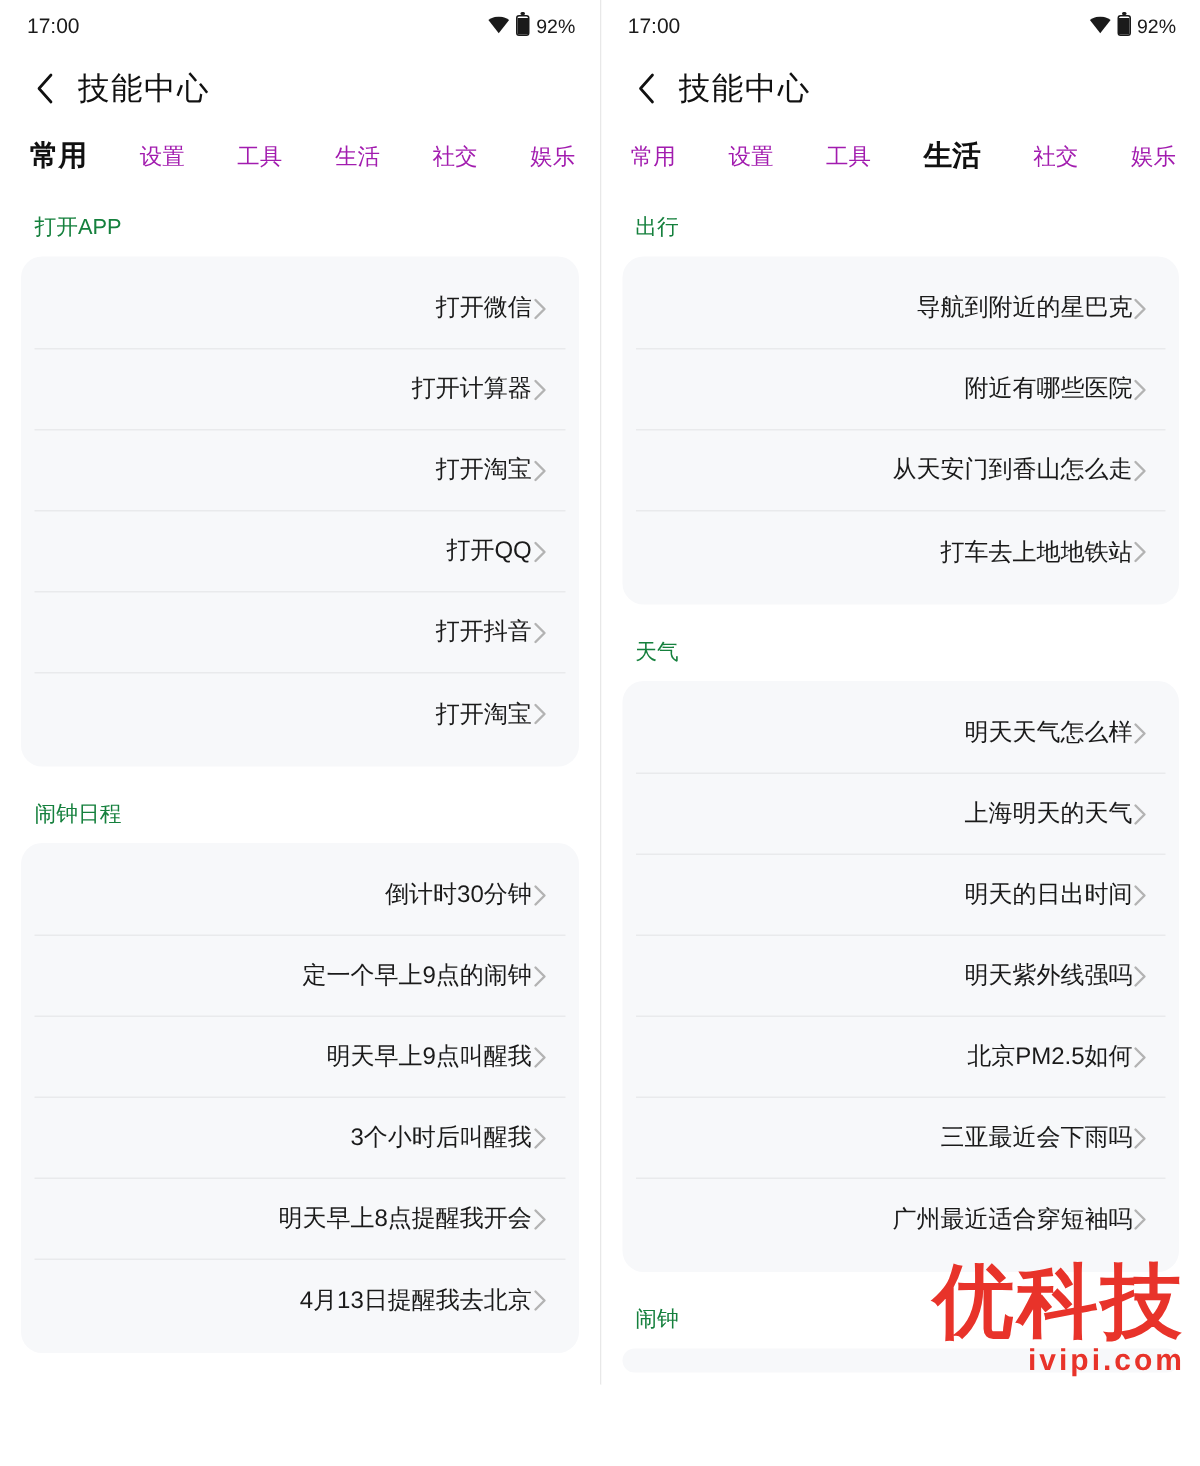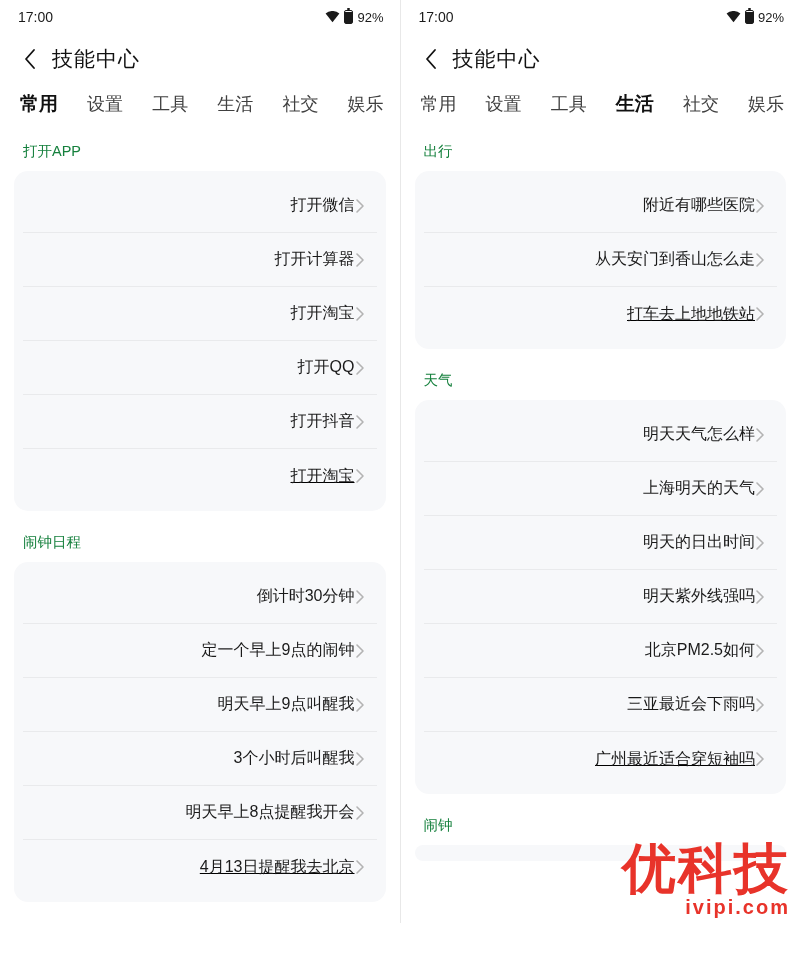--- a/index.html
+++ b/index.html
@@ -109,22 +109,22 @@
   .tabs {
     display: flex;
     align-items: center;
     height: 40px;
     padding: 0 14px 0 18px;
     box-sizing: border-box;
     gap: 0px;
     justify-content: space-between;
   }
   .tab {
-    font-size: 18px;
-    color: #404040;
+    font-size: 15px;
+    color: #a21caf;
     padding: 0 2px;
     cursor: pointer;
     white-space: nowrap;
   }
   .tab.active {
     color: #111111;
     font-size: 19px;
     font-weight: bold;
   }
 
@@ -150,21 +150,21 @@
     display: flex;
     align-items: center;
     justify-content: flex-end;
     height: 54px;
     margin: 0 9px;
     padding: 0 12px 0 12px;
     box-sizing: border-box;
     border-bottom: 1px solid #e9eaec;
     cursor: pointer;
   }
-  .row:last-child { border-bottom: none; text-decoration: underline; }
+  .row:last-child { border-bottom: none; }
   .row-text {
     font-size: 16px;
     color: #1a1a1a;
   }
   .chev {
     width: 10px;
     height: 16px;
     flex: none;
   }
   .chev svg { display: block; }
@@ -374,20 +374,28 @@
       <span class="tab active">生活</span>
       <span class="tab">社交</span>
       <span class="tab">娱乐</span>
     </div>
 
     <div class="content">
 
       <div class="section-label">出行</div>
       <div class="card">
         <div class="row">
+          <span class="row-text">导航到附近的星巴克</span>
+          <span class="chev">
+              <svg width="10" height="16" viewBox="0 0 10 16">
+                <polyline points="2,2 8,8 2,14" fill="none" stroke="#b3b3b3" stroke-width="1.6" stroke-linecap="round" stroke-linejoin="round"></polyline>
+              </svg>
+            </span>
+        </div>
+        <div class="row">
           <span class="row-text">附近有哪些医院</span>
           <span class="chev">
               <svg width="10" height="16" viewBox="0 0 10 16">
                 <polyline points="2,2 8,8 2,14" fill="none" stroke="#b3b3b3" stroke-width="1.6" stroke-linecap="round" stroke-linejoin="round"></polyline>
               </svg>
             </span>
         </div>
         <div class="row">
           <span class="row-text">从天安门到香山怎么走</span>
           <span class="chev">

